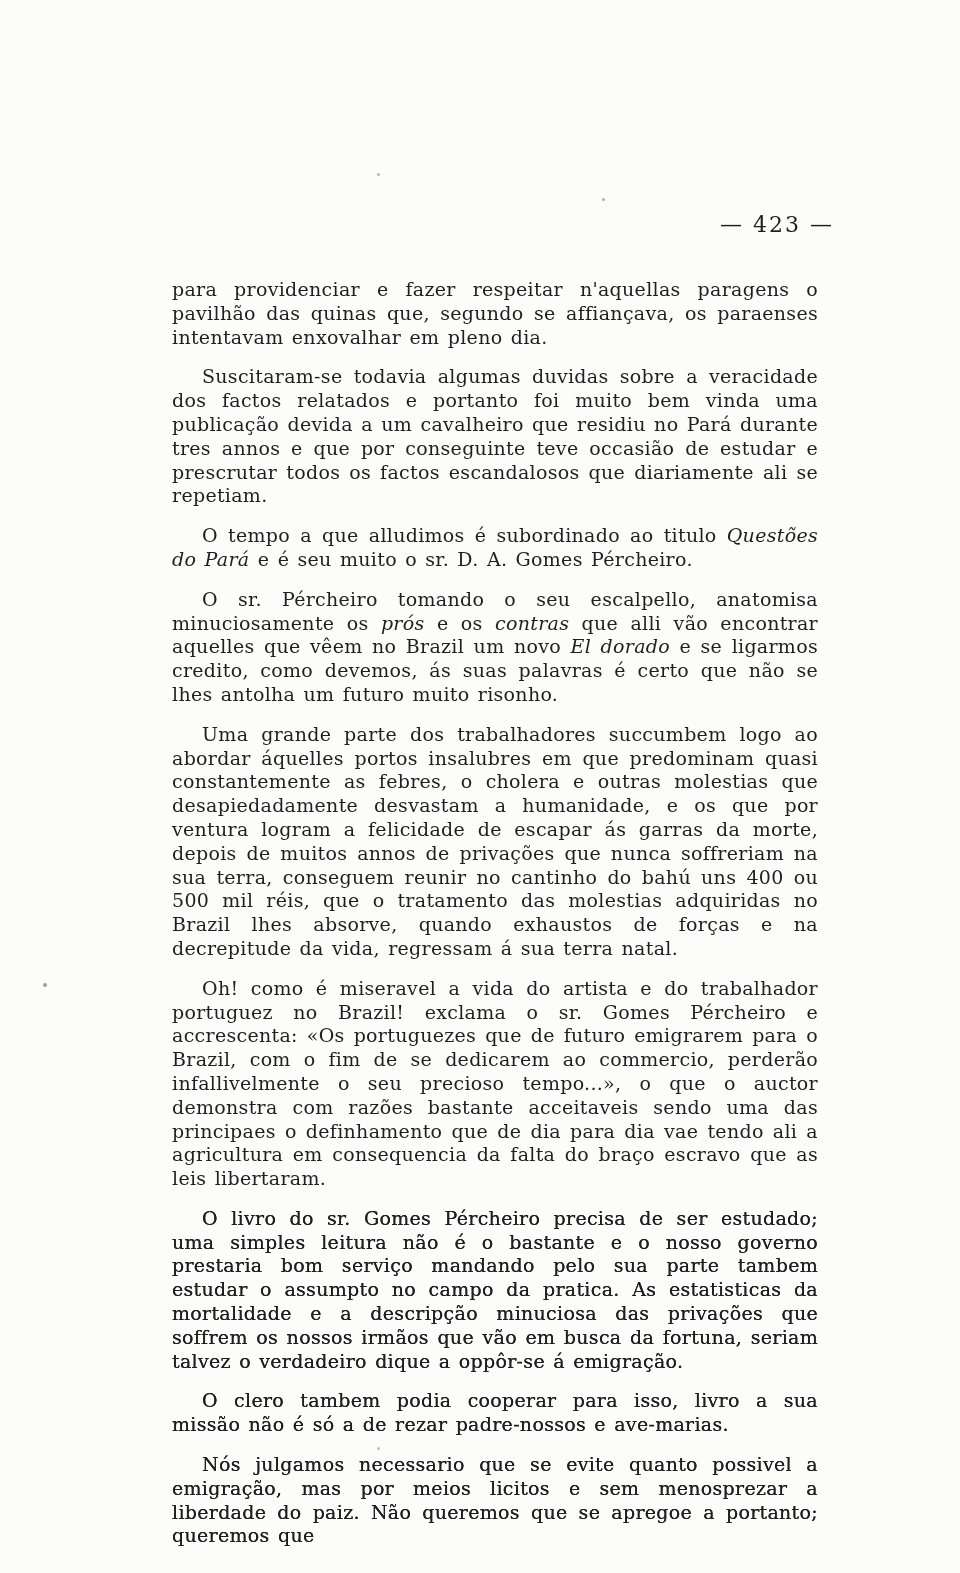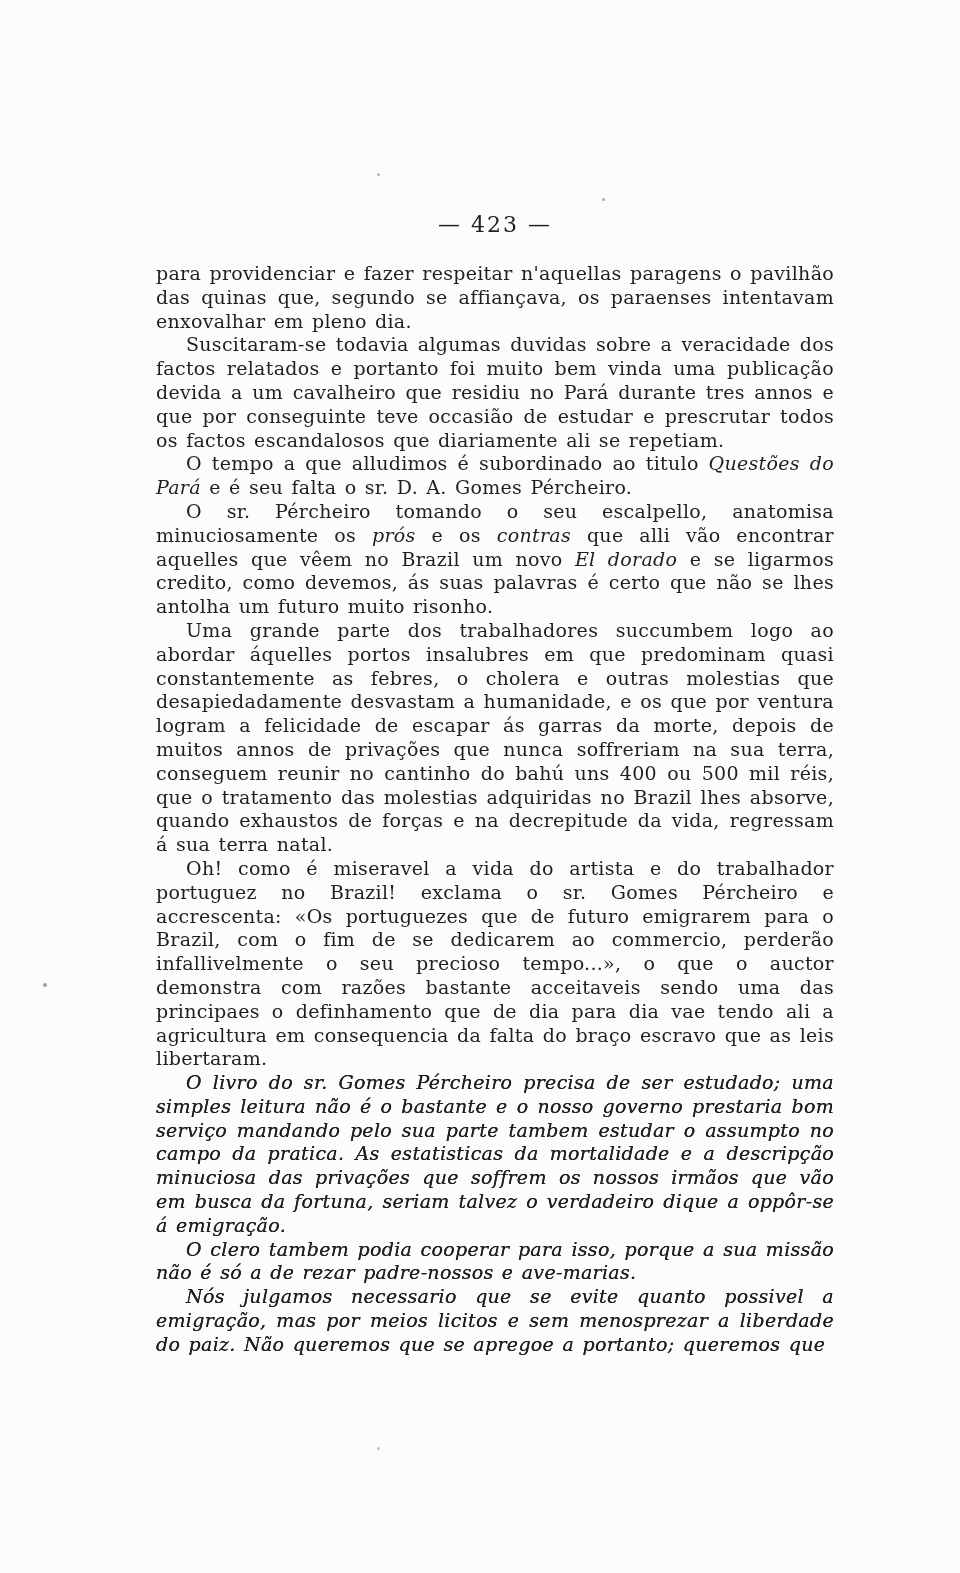--- a/index.html
+++ b/index.html
@@ -15,52 +15,51 @@
     background: var(--paper, #fcfcfa);
     color: var(--ink, #1f1f22);
     font-family: "DejaVu Serif", "Liberation Serif", serif;
     overflow: hidden;
   }
   .page-number {
     position: absolute;
     top: 212px;
     left: 156px;
     width: 678px;
-    text-align: center;
+    text-align: right;
     font-size: 22px;
     letter-spacing: 2px;
     color: var(--ink, #1f1f22);
   }
   .text-block {
     position: absolute;
     top: 262px;
     left: 156px;
     width: 678px;
     font-size: 19px;
     line-height: 23.8px;
     letter-spacing: 0.3px;
     word-spacing: 2px;
     text-align: justify;
     hyphens: auto;
     -webkit-hyphens: auto;
   }
   .text-block p {
-    margin: 0;
+    margin: 16px;
     padding: 0;
   }
   .text-block p.indent {
     text-indent: 30px;
   }
   .italic {
     font-style: italic;
   }
   
   .text-block p.heavy {
     text-shadow: 0 0 0.6px currentColor;
-    font-style: italic;
   }
   
   .artifact {
     position: absolute;
     background: #50504e;
     border-radius: 50%;
   }
   .a1 { left: 43px;  top: 983px;  width: 4px; height: 4px; opacity: .55; }
   .a2 { left: 377px; top: 173px;  width: 3px; height: 3px; opacity: .40; }
   .a3 { left: 602px; top: 198px;  width: 3px; height: 3px; opacity: .45; }
@@ -68,26 +67,26 @@
 </style>
 </head>
 <body>
 
 <div class="page">
   <div class="page-number">— 423 —</div>
 
   <div class="text-block" lang="pt">
       <p class=""><span>para providenciar e fazer respeitar n'aquellas paragens o pavilhão das quinas que, segundo se affiançava, os paraenses intentavam enxovalhar em pleno dia.</span></p>
       <p class="indent"><span>Suscitaram-se todavia algumas duvidas sobre a veracidade dos factos relatados e portanto foi muito bem vinda uma publicação devida a um cavalheiro que residiu no Pará durante tres annos e que por conseguinte teve occasião de estudar e prescrutar todos os factos escandalosos que diariamente ali se repetiam.</span></p>
-      <p class="indent"><span>O tempo a que alludimos é subordinado ao titulo </span><span class="italic">Questões do Pará</span><span> e é seu falta o sr. D. A. Gomes Pércheiro.</span></p>
+      <p class="indent"><span>O tempo a que alludimos é subordinado ao titulo </span><span class="italic">Questões do Pará</span><span> e é seu muito o sr. D. A. Gomes Pércheiro.</span></p>
       <p class="indent"><span>O sr. Pércheiro tomando o seu escalpello, anatomisa minuciosamente os </span><span class="italic">prós</span><span> e os </span><span class="italic">contras</span><span> que alli vão encontrar aquelles que vêem no Brazil um novo </span><span class="italic">El dorado</span><span> e se ligarmos credito, como devemos, ás suas palavras é certo que não se lhes antolha um futuro muito risonho.</span></p>
       <p class="indent"><span>Uma grande parte dos trabalhadores succumbem logo ao abordar áquelles portos insalubres em que predominam quasi constantemente as febres, o cholera e outras molestias que desapiedadamente desvastam a humanidade, e os que por ventura logram a felicidade de escapar ás garras da morte, depois de muitos annos de privações que nunca soffreriam na sua terra, conseguem reunir no cantinho do bahú uns 400 ou 500 mil réis, que o tratamento das molestias adquiridas no Brazil lhes absorve, quando exhaustos de forças e na decrepitude da vida, regressam á sua terra natal.</span></p>
       <p class="indent"><span>Oh! como é miseravel a vida do artista e do trabalhador portuguez no Brazil! exclama o sr. Gomes Pércheiro e accrescenta: «Os portuguezes que de futuro emigrarem para o Brazil, com o fim de se dedicarem ao commercio, perderão infallivelmente o seu precioso tempo...», o que o auctor demonstra com razões bastante acceitaveis sendo uma das principaes o definhamento que de dia para dia vae tendo ali a agricultura em consequencia da falta do braço escravo que as leis libertaram.</span></p>
       <p class="indent heavy"><span>O livro do sr. Gomes Pércheiro precisa de ser estudado; uma simples leitura não é o bastante e o nosso governo prestaria bom serviço mandando pelo sua parte tambem estudar o assumpto no campo da pratica. As estatisticas da mortalidade e a descripção minuciosa das privações que soffrem os nossos irmãos que vão em busca da fortuna, seriam talvez o verdadeiro dique a oppôr-se á emigração.</span></p>
-      <p class="indent heavy"><span>O clero tambem podia cooperar para isso, porque a sua missão não é só a de rezar padre-nossos e ave-marias.</span></p>
+      <p class="indent heavy"><span>O clero tambem podia cooperar para isso, livro a sua missão não é só a de rezar padre-nossos e ave-marias.</span></p>
       <p class="indent heavy"><span>Nós julgamos necessario que se evite quanto possivel a emigração, mas por meios licitos e sem menosprezar a liberdade do paiz. Não queremos que se apregoe a portanto; queremos que</span></p>
     </div>
 
   <span class="artifact a1"></span>
   <span class="artifact a2"></span>
   <span class="artifact a3"></span>
   <span class="artifact a4"></span>
 </div>
 
 </body></html>

